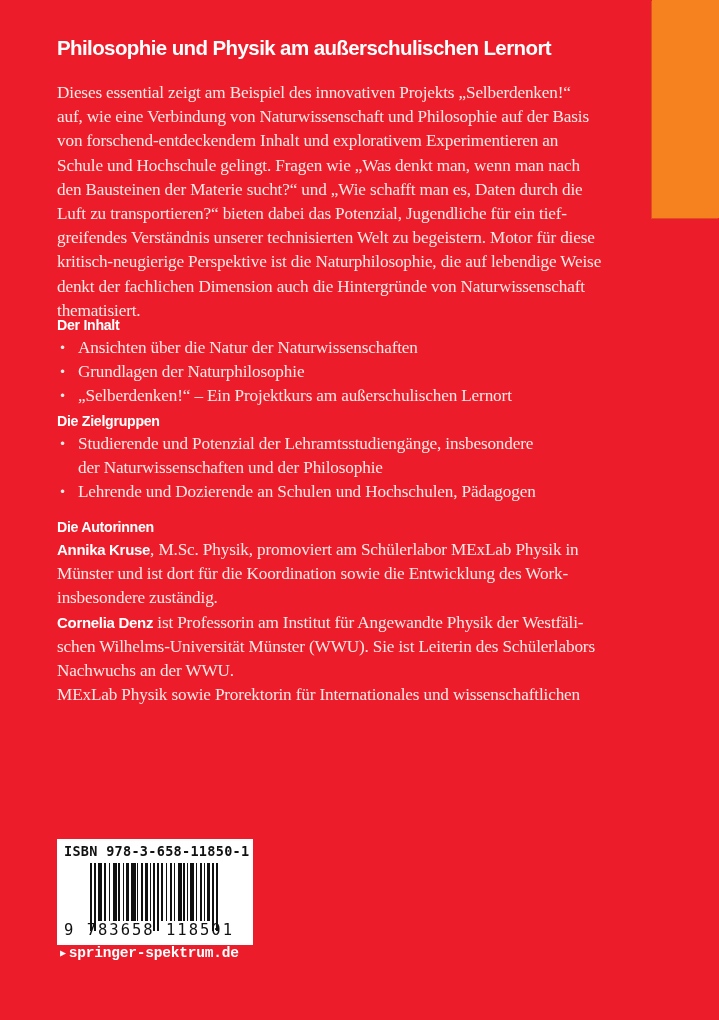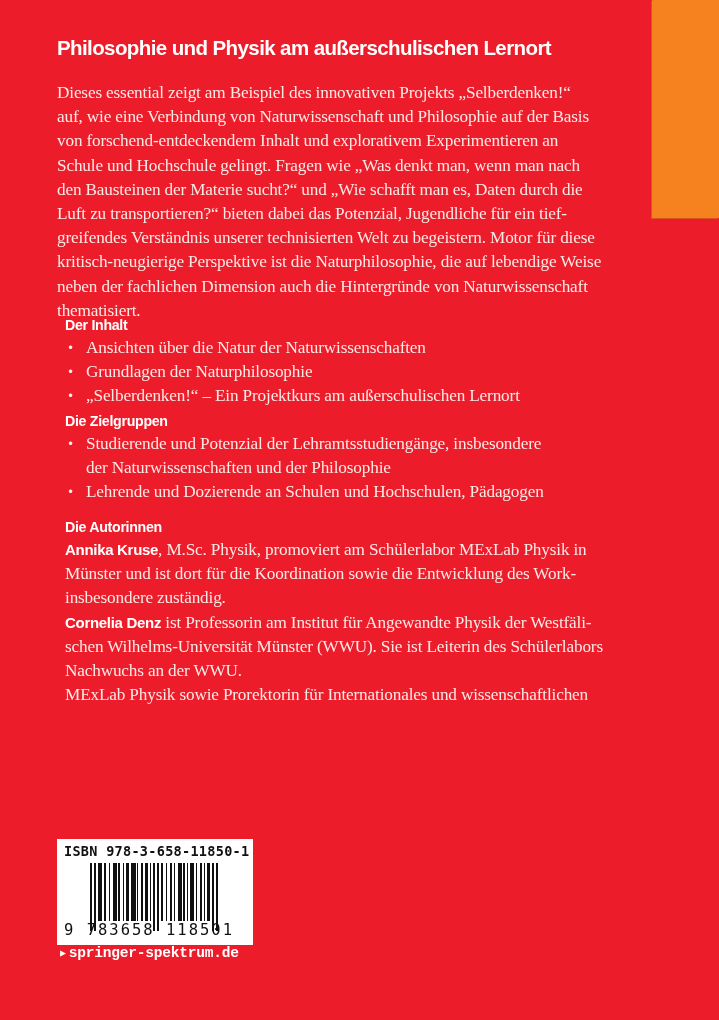--- a/index.html
+++ b/index.html
@@ -24,21 +24,21 @@
     position: absolute; left: 57px; width: 590px;
     font-size: 17.2px; line-height: 24.2px; letter-spacing: -0.15px;
   }
   .line { display: block; white-space: nowrap; }
   .intro { top: 81px; }
   .section-heading {
     font-family: "Liberation Sans", "DejaVu Sans", sans-serif;
     font-weight: bold; font-size: 14.2px; letter-spacing: -0.3px;
     color: #ffffff; display: block; line-height: 22px; white-space: nowrap;
   }
-  .section { position: absolute; left: 57px; width: 600px; margin-left: 8px; }
+  .section { position: absolute; left: 57px; width: 600px; }
   .s-inhalt { top: 314px; }
   .s-ziel { top: 410px; }
   .s-autor { top: 516px; }
   .list { margin: 0; padding: 0; list-style: none; }
   .list li {
     position: relative; padding-left: 21px;
     font-size: 17.2px; line-height: 24.2px; letter-spacing: -0.15px;
   }
   .bullet {
     position: absolute; left: 2px; top: 0;
@@ -86,21 +86,21 @@
 
 <div class="body-text intro">
   <span class="line">Dieses essential zeigt am Beispiel des innovativen Projekts „Selberdenken!“</span>
   <span class="line">auf, wie eine Verbindung von Naturwissenschaft und Philosophie auf der Basis</span>
   <span class="line">von forschend-entdeckendem Inhalt und explorativem Experimentieren an</span>
   <span class="line">Schule und Hochschule gelingt. Fragen wie „Was denkt man, wenn man nach</span>
   <span class="line">den Bausteinen der Materie sucht?“ und „Wie schafft man es, Daten durch die</span>
   <span class="line">Luft zu transportieren?“ bieten dabei das Potenzial, Jugendliche für ein tief-</span>
   <span class="line">greifendes Verständnis unserer technisierten Welt zu begeistern. Motor für diese</span>
   <span class="line">kritisch-neugierige Perspektive ist die Naturphilosophie, die auf lebendige Weise</span>
-  <span class="line">neben der fachlichen Dimension auch die Hintergründe von Naturwissenschaft</span>
+  <span class="line">denkt der fachlichen Dimension auch die Hintergründe von Naturwissenschaft</span>
   <span class="line">thematisiert.</span>
 </div>
 
 <div class="section s-inhalt">
   <span class="section-heading">Der Inhalt</span>
   <ul class="list">
     <li><span class="bullet">•</span><span>Ansichten über die Natur der Naturwissenschaften</span></li>
     <li><span class="bullet">•</span><span>Grundlagen der Naturphilosophie</span></li>
     <li><span class="bullet">•</span><span>„Selberdenken!“ – Ein Projektkurs am außerschulischen Lernort</span></li>
   </ul>

